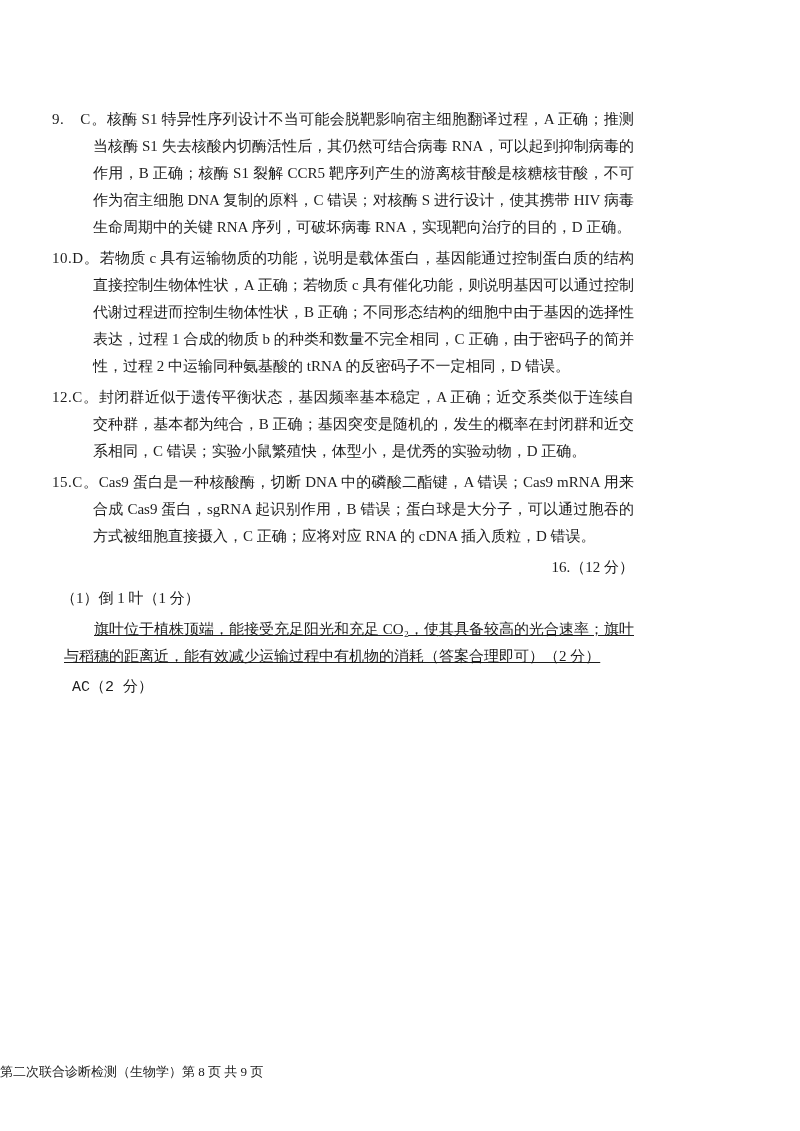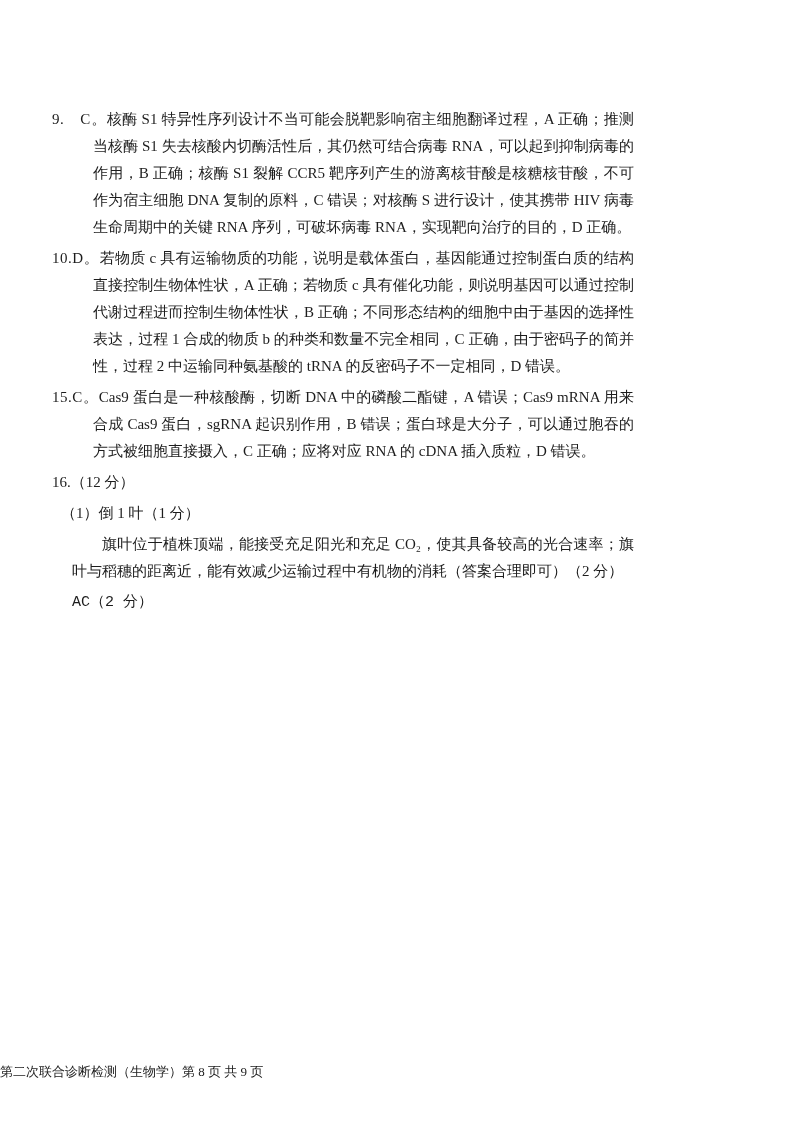--- a/index.html
+++ b/index.html
@@ -21,31 +21,32 @@
   .answer-item {
     padding-left: 41px;
     text-indent: -41px;
     text-align: justify;
     margin-bottom: 4px;
   }
   .answer-item .label { letter-spacing: 0.5px; }
   .q16-header {
     margin-top: 3px;
     margin-bottom: 4px;
-    text-align: left;
+    text-align: right;
   }
   .q16-sub {
     margin-left: 9px;
     margin-bottom: 4px;
   }
   .q16-para {
-    margin-left: 20px;
+    margin-left: 12px;
     text-indent: 30px;
     text-align: justify;
     margin-bottom: 4px;
+    text-decoration: underline;
   }
   .q16-answer {
     margin-left: 20px;
     margin-bottom: 4px;
     font-family: Liberation Mono, monospace;
   }
   .footer {
     position: absolute;
     left: 0;
     right: 0;
@@ -59,20 +60,21 @@
 <body>
 
 <div class="page">
   <main class="content">
 
     <p class="answer-item"><span class="label">9.　C。</span><span>核酶 S1 特异性序列设计不当可能会脱靶影响宿主细胞翻译过程，A 正确；推测当核酶 S1 失去核酸内切酶活性后，其仍然可结合病毒 RNA，可以起到抑制病毒的作用，B 正确；核酶 S1 裂解 CCR5 靶序列产生的游离核苷酸是核糖核苷酸，不可作为宿主细胞 DNA 复制的原料，C 错误；对核酶 S 进行设计，使其携带 HIV 病毒生命周期中的关键 RNA 序列，可破坏病毒 RNA，实现靶向治疗的目的，D 正确。</span></p>
 
     <p class="answer-item"><span class="label">10.D。</span><span>若物质 c 具有运输物质的功能，说明是载体蛋白，基因能通过控制蛋白质的结构直接控制生物体性状，A 正确；若物质 c 具有催化功能，则说明基因可以通过控制代谢过程进而控制生物体性状，B 正确；不同形态结构的细胞中由于基因的选择性表达，过程 1 合成的物质 b 的种类和数量不完全相同，C 正确，由于密码子的简并性，过程 2 中运输同种氨基酸的 tRNA 的反密码子不一定相同，D 错误。</span></p>
 
 
+    <p class="answer-item"><span class="label">12.C。</span><span>封闭群近似于遗传平衡状态，基因频率基本稳定，A 正确；近交系类似于连续自交种群，基本都为纯合，B 正确；基因突变是随机的，发生的概率在封闭群和近交系相同，C 错误；实验小鼠繁殖快，体型小，是优秀的实验动物，D 正确。</span></p>
 
 
 
     <p class="answer-item"><span class="label">15.C。</span><span>Cas9 蛋白是一种核酸酶，切断 DNA 中的磷酸二酯键，A 错误；Cas9 mRNA 用来合成 Cas9 蛋白，sgRNA 起识别作用，B 错误；蛋白球是大分子，可以通过胞吞的方式被细胞直接摄入，C 正确；应将对应 RNA 的 cDNA 插入质粒，D 错误。</span></p>
 
     <p class="q16-header">16.（12 分）</p>
     <p class="q16-sub">（1）倒 1 叶（1 分）</p>
     <p class="q16-para">旗叶位于植株顶端，能接受充足阳光和充足 CO₂，使其具备较高的光合速率；旗叶与稻穗的距离近，能有效减少运输过程中有机物的消耗（答案合理即可）（2 分）</p>
     <p class="q16-answer">AC（2 分）</p>
 

